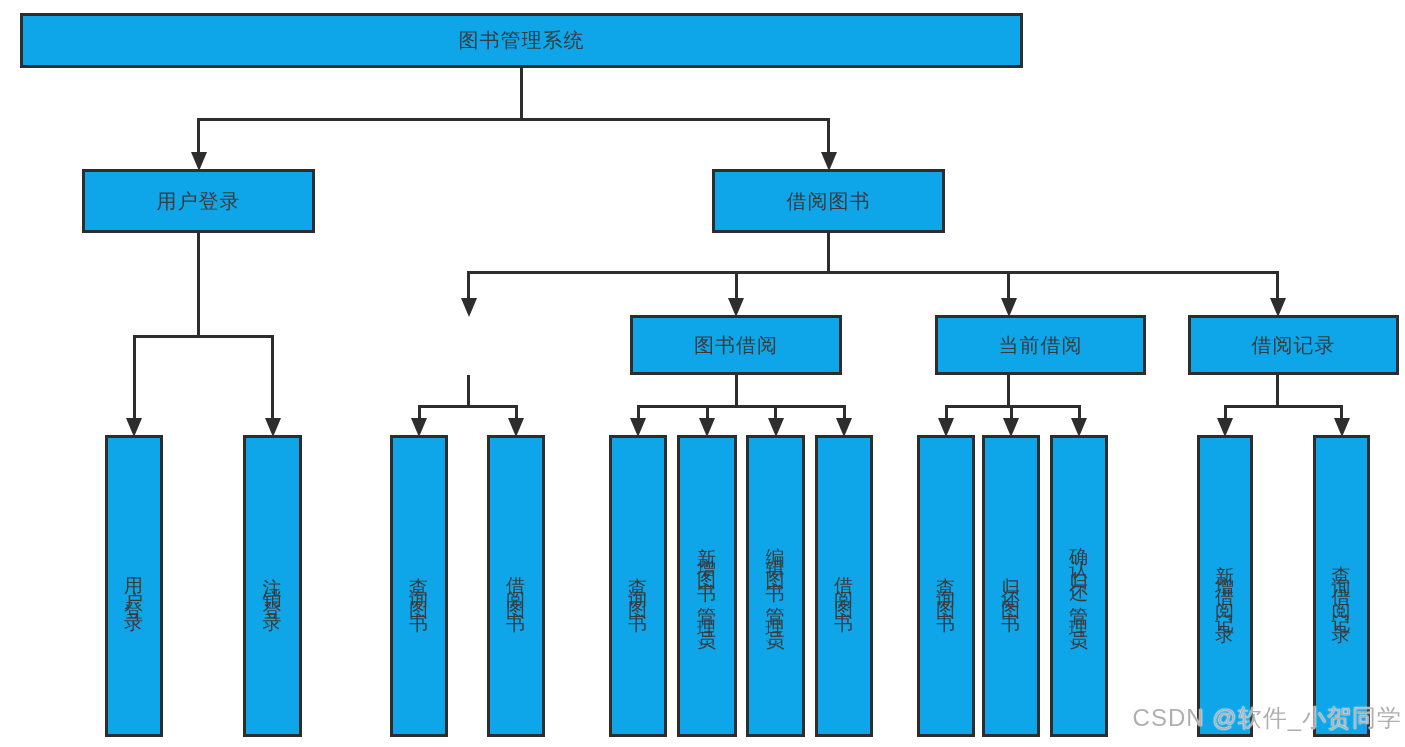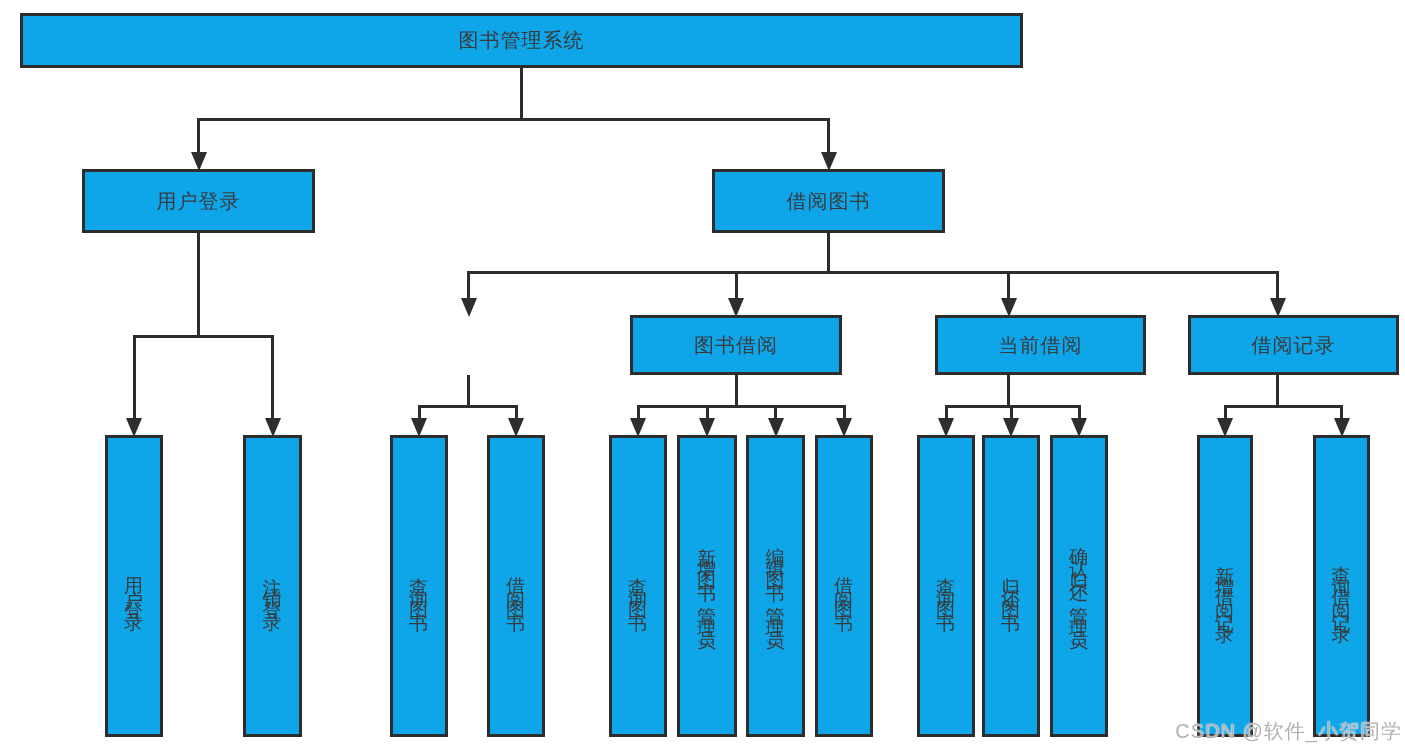--- a/index.html
+++ b/index.html
@@ -37,22 +37,22 @@
   .arrow {
     position: absolute;
     width: 0; height: 0;
     border-left: 8px solid transparent;
     border-right: 8px solid transparent;
     border-top: 19px solid var(--line, #2d2d2d);
   }
   .watermark {
     position: absolute;
     right: 3px;
-    bottom: 2px;
-    font-size: 20px;
+    bottom: 13px;
+    font-size: 24px;
     letter-spacing: 1px;
     color: var(--wm, #b0b0b0);
     text-shadow: 0 0 2px #ffffff, 0 0 1px #ffffff;
     z-index: 5;
     white-space: nowrap;
     margin-left: 37px;
   }
 </style>
 </head>
 <body>

